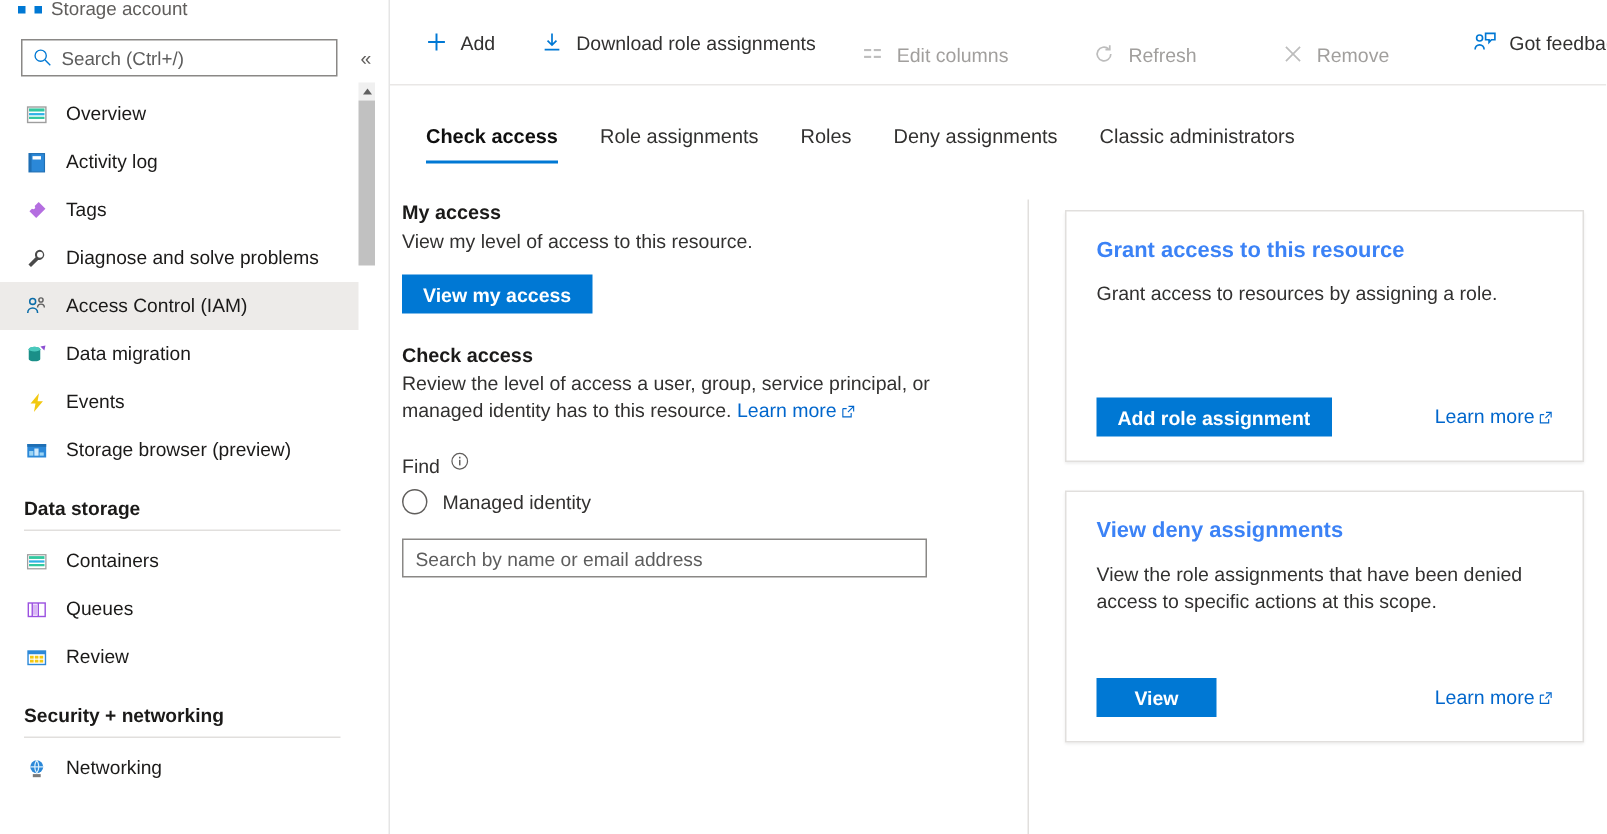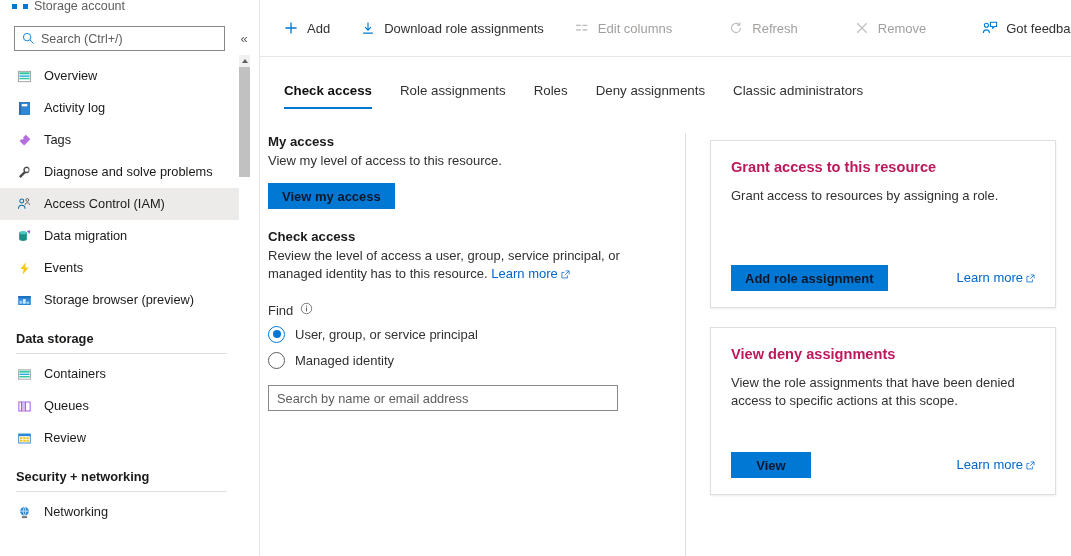--- a/index.html
+++ b/index.html
@@ -115,21 +115,21 @@
     display: flex; align-items: center;
     padding-left: 14px;
     gap: 12px;
   }
   .tb-btn {
     display: flex; align-items: center; gap: 8px;
     height: 32px; padding: 0 9px;
     font-size: 13px; color: #323130;
     cursor: pointer; white-space: nowrap;
   }
-  .tb-btn.disabled { color: #a19f9d; cursor: default; }
+  .tb-btn.disabled { color: #a19f9d; cursor: default; align-items: flex-end; }
   .tb-ico { width: 16px; height: 16px; display: flex; align-items: center; justify-content: center; flex: 0 0 16px;}
   .tb-sep { width: 1px; height: 17px; background: #d6d4d2; margin: 0 7px; }
   .toolbar-underline {
     position: absolute; left: 0; top: 56px; width: 811px; height: 1px; background: #e9e7e6;
   }
 
   .tabs {
     position: absolute; left: 0; top: 71px; height: 38px;
     display: flex; align-items: stretch; padding-left: 10px;
   }
@@ -147,21 +147,21 @@
 
   
   .content-left { position: absolute; left: 8px; top: 134px; width: 400px; }
   .sec-title { font-size: 13.2px; font-weight: bold; color: #1b1a19; margin: 0 0 3px 0; }
   .sec-text { font-size: 13px; color: #323130; line-height: 18px; margin: 0; max-width: 352px; }
   .link { color: #0066cc; text-decoration: none; cursor: pointer; }
   .ext-ico { display: inline-block; vertical-align: -1px; margin-left: 3px; }
 
   .btn-primary {
     display: inline-flex; align-items: center; justify-content: center;
-    background: #0078d4; color: #0f172a;
+    background: #0078d4; color: #ffffff;
     font-size: 13px; font-weight: bold;
     border: 0; height: 26px; padding: 12px 14px;
     cursor: pointer;
     font-family: "Liberation Sans", sans-serif;
   }
 
   .find-label-row { display: flex; align-items: center; gap: 7px; margin-bottom: 2px; }
   .find-label { font-size: 13px; color: #323130; }
   .radio-row { display: flex; align-items: center; gap: 10px; height: 26px; cursor: pointer; }
   .radio {
@@ -196,21 +196,21 @@
   .cards { position: absolute; left: 450px; top: 140px; width: 370px; }
   .card {
     position: relative;
     width: 346px;
     background: #fff;
     border: 1px solid #e1dfdd;
     box-shadow: 0 1px 2px rgba(0,0,0,0.08);
     padding: 18px 20px 16px 20px;
   }
   .card + .card { margin-top: 19px; }
-  .card-title { font-size: 14.6px; font-weight: bold; color: #be185d; margin: 0 0 12px 0; }
+  .card-title { font-size: 14.6px; font-weight: bold; color: #3b82f6; margin: 0 0 12px 0; }
   .card-text { font-size: 13px; color: #323130; line-height: 18px; margin: 0; }
   .card-footer {
     display: flex; align-items: center; justify-content: space-between;
     margin-top: 14px;
   }
   .learn-link { font-size: 13px; color: #0066cc; text-decoration: none; cursor: pointer; white-space: nowrap; }
 </style>
 </head>
 <body>
 
@@ -503,24 +503,20 @@
         <span class="find-label">Find</span>
         <span>
           <svg width="13" height="13" viewBox="0 0 16 16">
               <circle cx="8" cy="8" r="6.4" fill="none" stroke="#605e5c" stroke-width="1"></circle>
               <rect x="7.4" y="6.8" width="1.2" height="4.6" fill="#605e5c"></rect>
               <rect x="7.4" y="4.3" width="1.2" height="1.4" fill="#605e5c"></rect>
             </svg>
         </span>
       </div>
 
-      <div class="radio-row">
-        <span class="radio checked"></span>
-        <span class="radio-label">User, group, or service principal</span>
-      </div>
       <div class="radio-row">
         <span class="radio"></span>
         <span class="radio-label">Managed identity</span>
       </div>
 
       <input class="find-input" placeholder="Search by name or email address" style="">
     </div>
 
     <div class="vdivider"></div>
 

